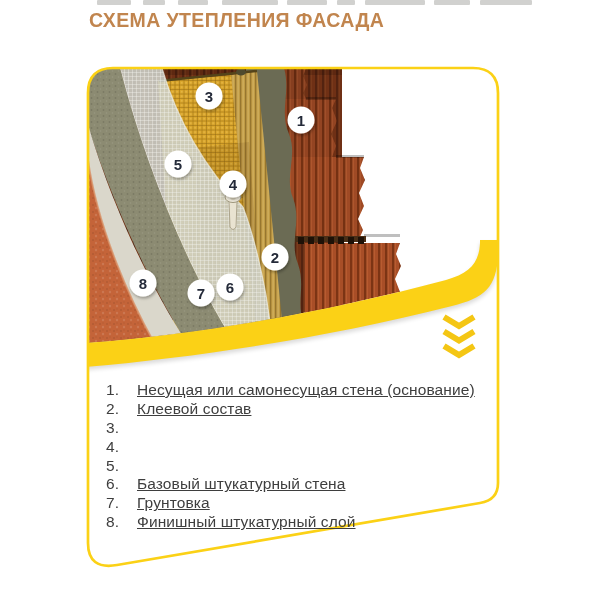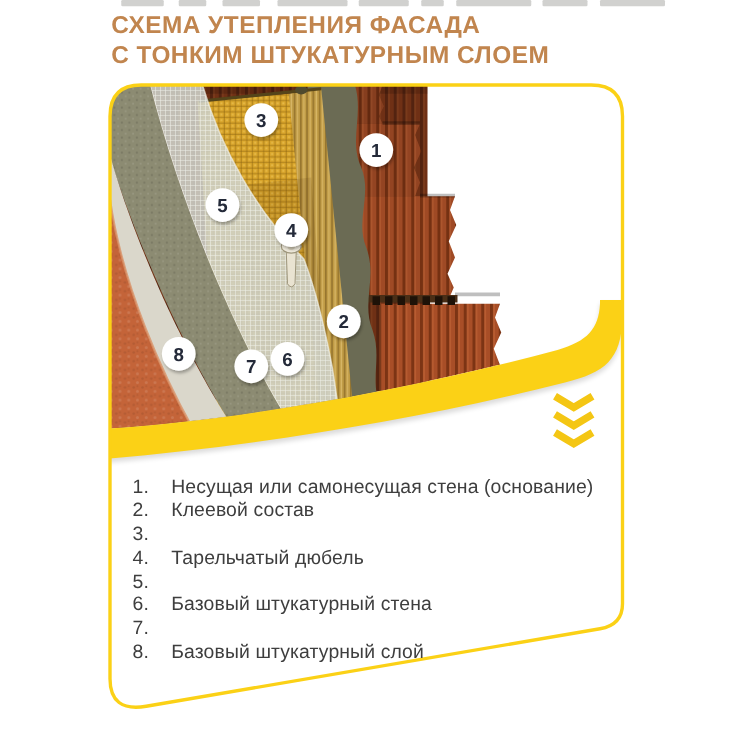--- a/index.html
+++ b/index.html
@@ -13,42 +13,41 @@
          font-size:19.5px;line-height:23.5px;letter-spacing:.4px;white-space:nowrap;}
   
   .art{position:absolute;left:0;top:0;}
   .art text.cnum{font-family:"Liberation Sans",sans-serif;font-weight:bold;font-size:15px;
                  fill:#242A39;text-anchor:middle;}
   
   .legend{position:absolute;left:106px;top:381px;width:390px;color:#3E3E3E;
           font-size:15.5px;letter-spacing:.1px;}
   .legend .row{display:flex;height:18.9px;align-items:flex-start;line-height:18px;}
   .legend .num{width:31px;flex:0 0 31px;}
-  .legend .lbl{flex:1;white-space:nowrap;}
+  .legend .lbl{flex:1;white-space:nowrap;text-decoration:underline;}
 </style>
 </head>
 <body>
 
 <div class="stage">
 
   <div class="artifacts">
     <i style="left:97px;width:34px"></i>
       <i style="left:143px;width:22px"></i>
     <i style="left:178px;width:30px"></i>
       <i style="left:222px;width:56px"></i>
     <i style="left:287px;width:40px"></i>
       <i style="left:337px;width:18px"></i>
     <i style="left:365px;width:60px"></i>
       <i style="left:434px;width:36px"></i>
     <i style="left:480px;width:52px"></i>
   </div>
 
   <div class="title">
     <div>СХЕМА УТЕПЛЕНИЯ ФАСАДА</div>
-    <div>С ТОНКИМ ШТУКАТУРНЫМ СЛОЕМ</div>
   </div>
 
   <svg class="art" width="600" height="600" viewBox="0 0 600 600">
     <defs>
       <clipPath id="cardClip">
         <path d="M113,68 H473 Q498,68 498,93 V483 Q498,500 480,503 L117,565 Q88,570 88,543 V93 Q88,68 113,68 Z"></path>
       </clipPath>
       <clipPath id="illClip">
         <path d="M86,66 H500 V240 H480 C479,263 470,273 446,280 C330,311 200,335 86,343 Z"></path>
       </clipPath>
@@ -208,31 +207,31 @@
     </div>
     <div class="row">
       <span class="num">2.</span>
       <span class="lbl">Клеевой состав</span>
     </div>
     <div class="row">
       <span class="num">3.</span>
     </div>
     <div class="row">
       <span class="num">4.</span>
-      <span class="lbl">Тарельчатый дюбель</span>
     </div>
     <div class="row">
       <span class="num">5.</span>
     </div>
     <div class="row">
       <span class="num">6.</span>
       <span class="lbl">Базовый штукатурный стена</span>
     </div>
     <div class="row">
       <span class="num">7.</span>
+      <span class="lbl">Грунтовка</span>
     </div>
     <div class="row">
       <span class="num">8.</span>
-      <span class="lbl">Базовый штукатурный слой</span>
+      <span class="lbl">Финишный штукатурный слой</span>
     </div>
   </div>
 
 </div>
 
 </body></html>

